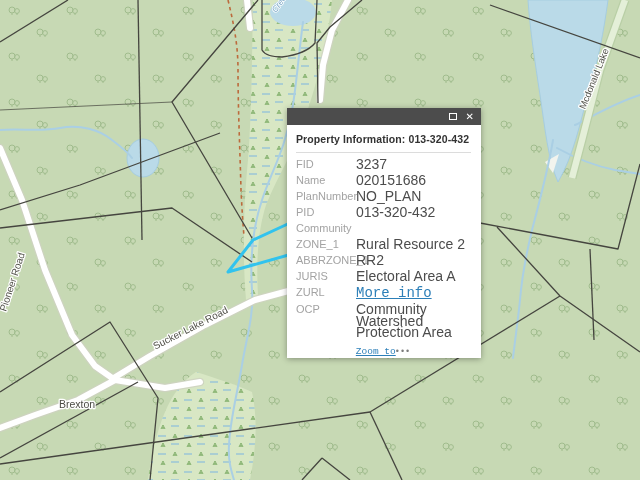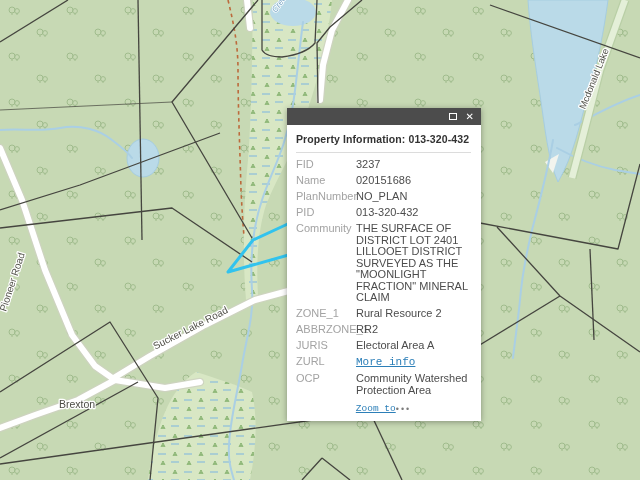--- a/index.html
+++ b/index.html
@@ -7,27 +7,27 @@
   #stage{position:relative;width:640px;height:480px;overflow:hidden;background:#c7d9b4;}
   #map{position:absolute;left:0;top:0;}
 
   
   .popup{position:absolute;left:287px;top:108px;width:194px;
          box-shadow:0 1px 6px rgba(0,0,0,.35);font-family:"Liberation Sans",sans-serif;}
   .popup-titlebar{height:17px;background:#4c4c4c;display:flex;align-items:center;
                   justify-content:flex-end;gap:9px;padding:0 7px;}
   .win-icon{color:#ffffff;font-size:10px;line-height:10px;cursor:pointer;display:inline-block;}
   .maximize-box{width:8px;height:7px;border:1.5px solid #ffffff;box-sizing:border-box;}
-  .popup-body{background:#ffffff;padding:8px 10px 7px 9px;}
+  .popup-body{background:#ffffff;padding:8px 10px 1px 9px;}
   .popup-title{margin:0 0 7px 0;font-size:10.5px;font-weight:bold;color:#323232;letter-spacing:.1px;}
   .popup-divider{height:1px;background:#dcdcdc;margin:0 0 6px 0;}
   .fields{display:block;}
   .frow{display:flex;margin-bottom:4.5px;}
   .flabel{width:60px;flex:0 0 60px;color:#a3a3a3;font-size:11px;line-height:11.5px;}
-  .fvalue{flex:1;color:#4c4c4c;font-size:11px;line-height:11.5px;}
+  .fvalue{flex:1;color:#4c4c4c;font-size:14px;line-height:11.5px;}
   .fvalue a,.link{color:#2c7fb8;text-decoration:underline;cursor:pointer;font-family:Liberation Mono, monospace;}
   .popup-footer{display:flex;justify-content:center;align-items:center;margin-top:7px;}
   .zoomto{font-size:9.5px;}
   .more-dots{color:#7c7c7c;font-size:9px;letter-spacing:2px;line-height:6px;cursor:pointer;}
 </style>
 </head>
 <body>
 
 <div id="stage">
 
@@ -156,21 +156,20 @@
         <div class="frow">
           <div class="flabel">PlanNumber</div>
           <div class="fvalue">NO_PLAN</div>
         </div>
         <div class="frow">
           <div class="flabel">PID</div>
           <div class="fvalue">013-320-432</div>
         </div>
         <div class="frow">
           <div class="flabel">Community</div>
-          <div class="fvalue">THE SURFACE OF DISTRICT LOT 2401 LILLOOET DISTRICT SURVEYED AS THE "MOONLIGHT FRACTION" MINERAL CLAIM</div>
         </div>
         <div class="frow">
           <div class="flabel">ZONE_1</div>
           <div class="fvalue">Rural Resource 2</div>
         </div>
         <div class="frow">
           <div class="flabel">ABBRZONE_1</div>
           <div class="fvalue">RR2</div>
         </div>
         <div class="frow">

